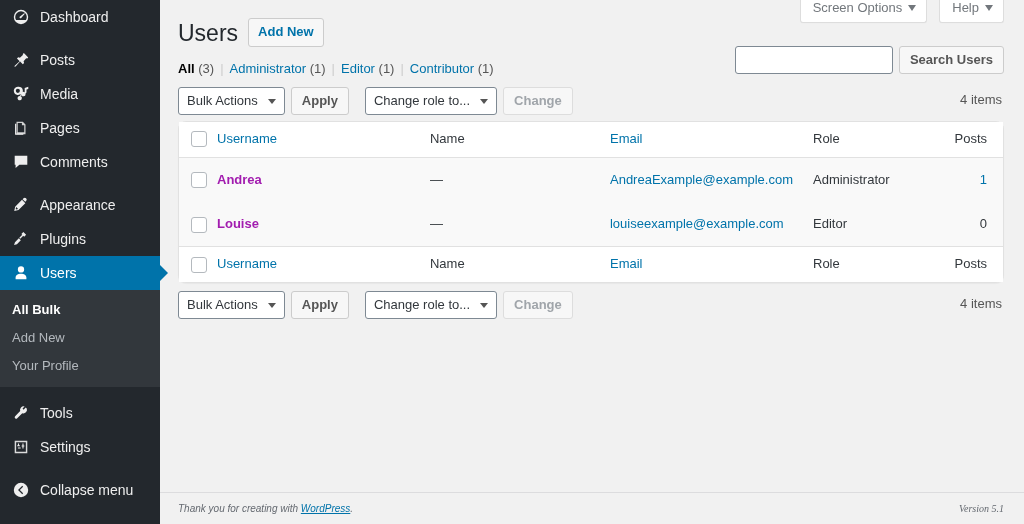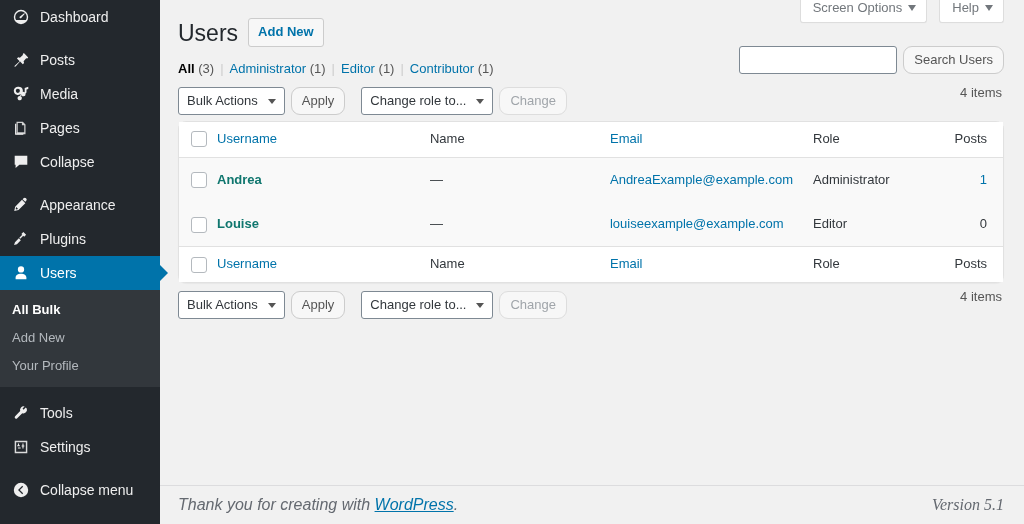--- a/index.html
+++ b/index.html
@@ -136,29 +136,30 @@
     border-radius: 3px;
     background: #fff;
     padding: 0 8px;
     font-size: 13px;
     color: #32373c;
     font-family: "Liberation Sans", sans-serif;
   }
   .btn {
     background: #f7f7f7;
     border: 1px solid #ccc;
-    border-radius: 9px;
+    border-radius: 3px;
     color: #555;
     font-size: 13px;
     height: 28px;
     padding: 0 10px;
     cursor: pointer;
     line-height: 26px;
     font-family: "Liberation Sans", sans-serif;
     white-space: nowrap;
+    font-weight: bold;
   }
   .btn.disabled { color: #a0a5aa; border-color: #ddd; background: #f7f7f7; }
 
   
   ul.subsubsub {
     list-style: none; margin: 6px 0 4px 0; padding: 0;
     font-size: 13px; color: #555;
     display: flex; align-items: center;
     line-height: 20px;
   }
@@ -171,21 +172,21 @@
   
   .tablenav {
     display: flex; align-items: center;
     height: 32px;
     margin: 6px 0 4px 0;
     position: relative;
   }
   .tablenav .alignleft { display: flex; align-items: center; gap: 6px; }
   .tablenav .alignleft.second { margin-left: 16px; }
   .tablenav .displaying-num {
-    position: absolute; right: 2px; top: 0;
+    position: absolute; right: 2px; top: 7px;
     font-size: 13px; color: #555;
   }
   .wpselect {
     position: relative;
     display: inline-flex; align-items: center;
     background: #fff;
     border: 1px solid #7e8993;
     border-radius: 3px;
     height: 28px;
     padding: 0 26px 0 8px;
@@ -244,35 +245,35 @@
   td.col-posts { text-align: right; padding-right: 16px; }
   .cb {
     width: 16px; height: 16px;
     border: 1px solid #b4b9be;
     border-radius: 3px;
     background: #fff;
     display: inline-block;
     vertical-align: middle;
     cursor: pointer;
   }
-  .u-link { color: #0f766e; text-decoration: none; font-weight: bold; cursor: pointer; }
+  .u-link { color: #a21caf; text-decoration: none; font-weight: bold; cursor: pointer; }
   .e-link { color: #0073aa; text-decoration: none; cursor: pointer; }
   .p-link { color: #0073aa; text-decoration: none; cursor: pointer; }
   .dash { color: #32373c; }
   .muted { color: #32373c; }
 
   
   #wpfooter {
     position: absolute; left: 160px; bottom: 0;
     width: 864px;
     padding: 10px 20px 10px 18px;
     border-top: 1px solid #dcdcde;
     background: #f1f1f1;
     display: flex; justify-content: space-between; align-items: center;
-    font-size: 16px; color: #646970;
+    font-size: 10px; color: #646970;
     font-style: italic;
   }
   #wpfooter a { color: #0073aa; text-decoration: underline; cursor: pointer; }
   #wpfooter .ver { font-style: italic; font-family: Liberation Serif, serif; }
 </style>
 </head>
 <body>
 
 <div id="screen">
 
@@ -310,21 +311,21 @@
             </svg>
           </span>
           <span class="mi-label">Pages</span>
         </li>
         <li class="menu-item">
           <span class="mi-icon">
             <svg width="18" height="18" viewBox="0 0 20 20" fill="currentColor">
               <path d="M3 3h14v10H8.2L4 16.6V13H3V3z"></path>
             </svg>
           </span>
-          <span class="mi-label">Collapse</span>
+          <span class="mi-label">Comments</span>
         </li>
         <li class="menu-item sep-before">
           <span class="mi-icon">
             <svg width="18" height="18" viewBox="0 0 20 20" fill="currentColor">
               <path d="M15.6 2.6a2 2 0 0 0-2.8 0l-1 1 2.9 2.9 1-1a2 2 0 0 0-.1-2.9zM11.1 4.3 3.5 11.9l-1 4.7 4.7-1 7.6-7.6-2.9-2.9zM4.7 15l-.6-.6.5-2.1 2.2 2.2-2.1.5z"></path>
             </svg>
           </span>
           <span class="mi-label">Appearance</span>
         </li>
         <li class="menu-item">

